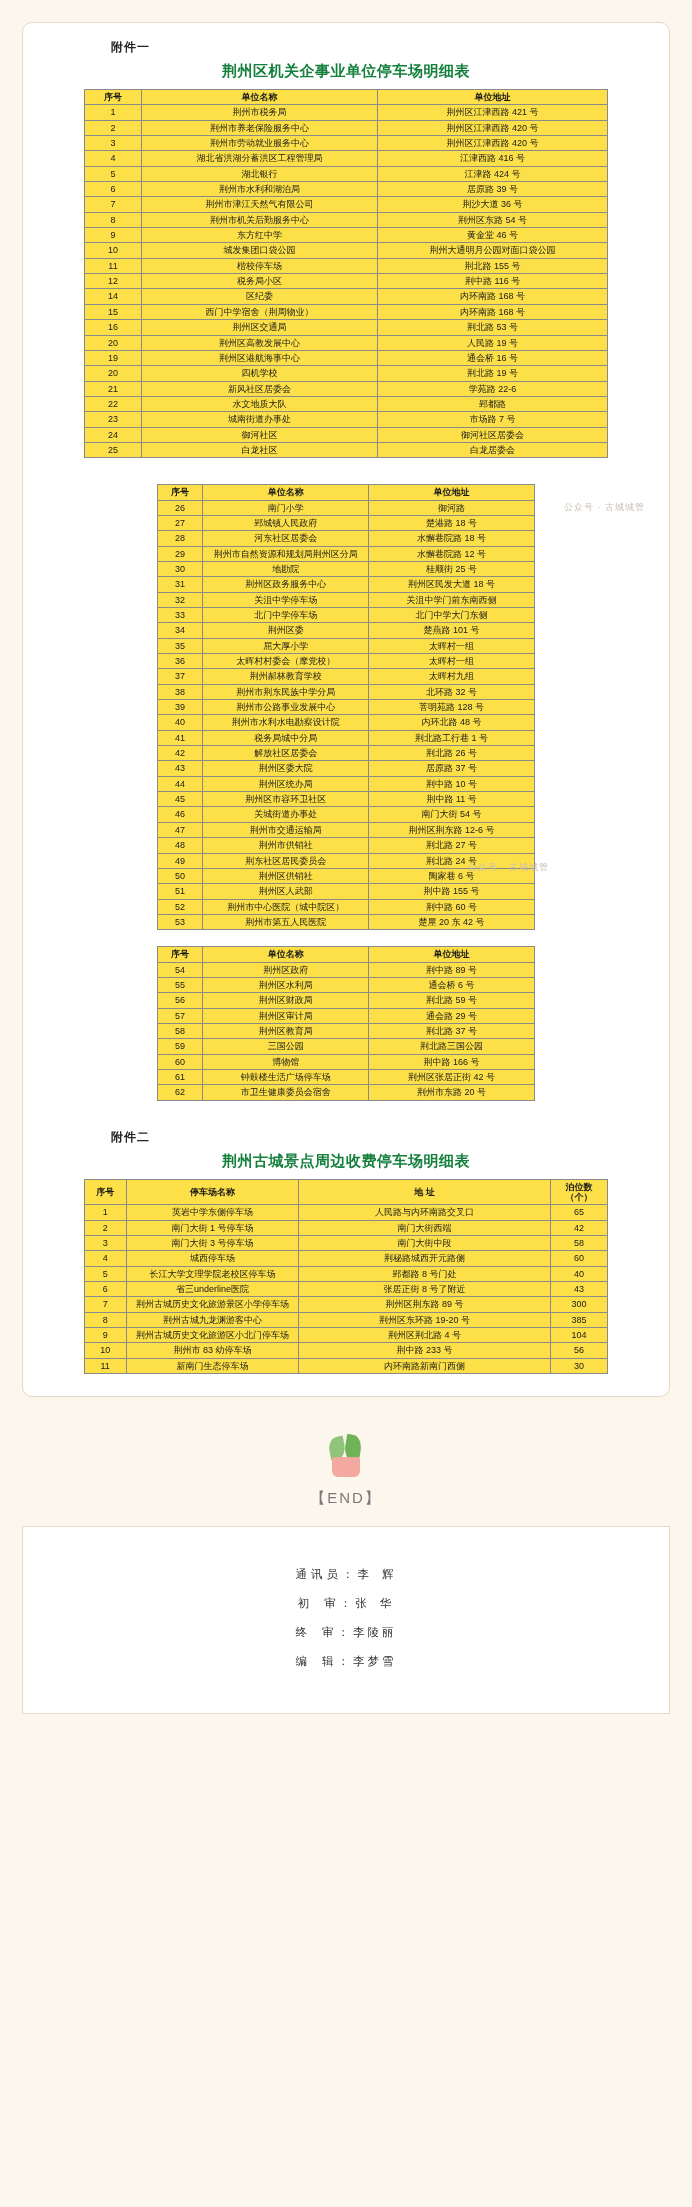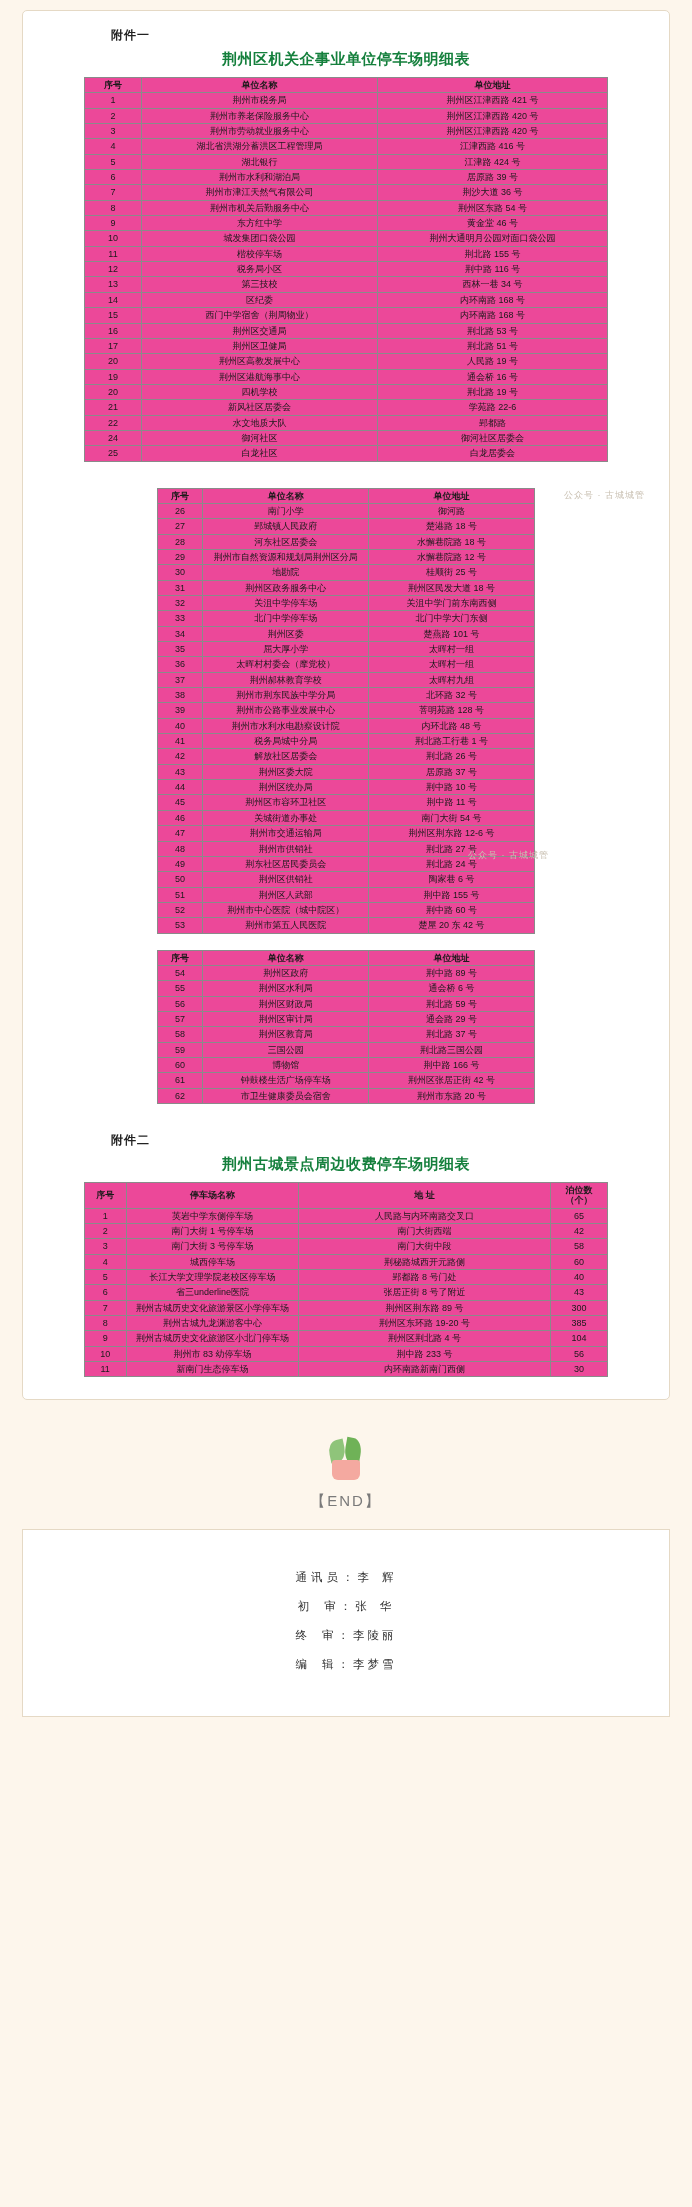--- a/index.html
+++ b/index.html
@@ -11,24 +11,24 @@
     color: #222;
   }
   .page {
     width: 692px;
     min-height: 2207px;
     background: #fdf6ec;
     padding: 10px 0 0 0;
     position: relative;
   }
   .sheet {
-    margin: 0 22px;
+    margin: 12px 22px;
     background: #ffffff;
     border: 1px solid #e5d9c5;
-    border-radius: 5px;
+    border-radius: 10px;
     padding: 14px 18px 22px 18px;
     position: relative;
     min-height: 1340px;
   }
   .attach-label {
     font-size: 12px;
     font-weight: bold;
     color: #222;
     margin: 2px 0 6px 70px;
     letter-spacing: 1px;
@@ -39,21 +39,21 @@
     font-weight: bold;
     letter-spacing: 0.5px;
     margin: 2px 0 8px 0;
     color: #15803d;
   }
   table.tbl {
     border-collapse: collapse;
     margin: 0 auto;
     font-size: 9px;
     line-height: 1.15;
-    background: #ec4899;
+    background: #fde047;
   }
   table.tbl th, table.tbl td {
     border: 1px solid #8a8a8a;
     padding: 2px 3px;
     text-align: center;
     vertical-align: middle;
     color: #1a1a1a;
   }
   table.tbl th { font-weight: bold; }
   .t1 { width: 86%; }
@@ -225,45 +225,35 @@
             <td>11</td>
             <td>楷校停车场</td>
             <td>荆北路 155 号</td>
           </tr>
           <tr>
             <td>12</td>
             <td>税务局小区</td>
             <td>荆中路 116 号</td>
           </tr>
           <tr>
-            <td>13</td>
-            <td>第三技校</td>
-            <td>西林一巷 34 号</td>
-          </tr>
-          <tr>
             <td>14</td>
             <td>区纪委</td>
             <td>内环南路 168 号</td>
           </tr>
           <tr>
             <td>15</td>
             <td>西门中学宿舍（荆周物业）</td>
             <td>内环南路 168 号</td>
           </tr>
           <tr>
             <td>16</td>
             <td>荆州区交通局</td>
             <td>荆北路 53 号</td>
           </tr>
           <tr>
-            <td>17</td>
-            <td>荆州区卫健局</td>
-            <td>荆北路 51 号</td>
-          </tr>
-          <tr>
             <td>20</td>
             <td>荆州区高教发展中心</td>
             <td>人民路 19 号</td>
           </tr>
           <tr>
             <td>19</td>
             <td>荆州区港航海事中心</td>
             <td>通会桥 16 号</td>
           </tr>
           <tr>
@@ -273,20 +263,25 @@
           </tr>
           <tr>
             <td>21</td>
             <td>新风社区居委会</td>
             <td>学苑路 22-6</td>
           </tr>
           <tr>
             <td>22</td>
             <td>水文地质大队</td>
             <td>郢都路</td>
+          </tr>
+          <tr>
+            <td>23</td>
+            <td>城南街道办事处</td>
+            <td>市场路 7 号</td>
           </tr>
           <tr>
             <td>24</td>
             <td>御河社区</td>
             <td>御河社区居委会</td>
           </tr>
           <tr>
             <td>25</td>
             <td>白龙社区</td>
             <td>白龙居委会</td>

